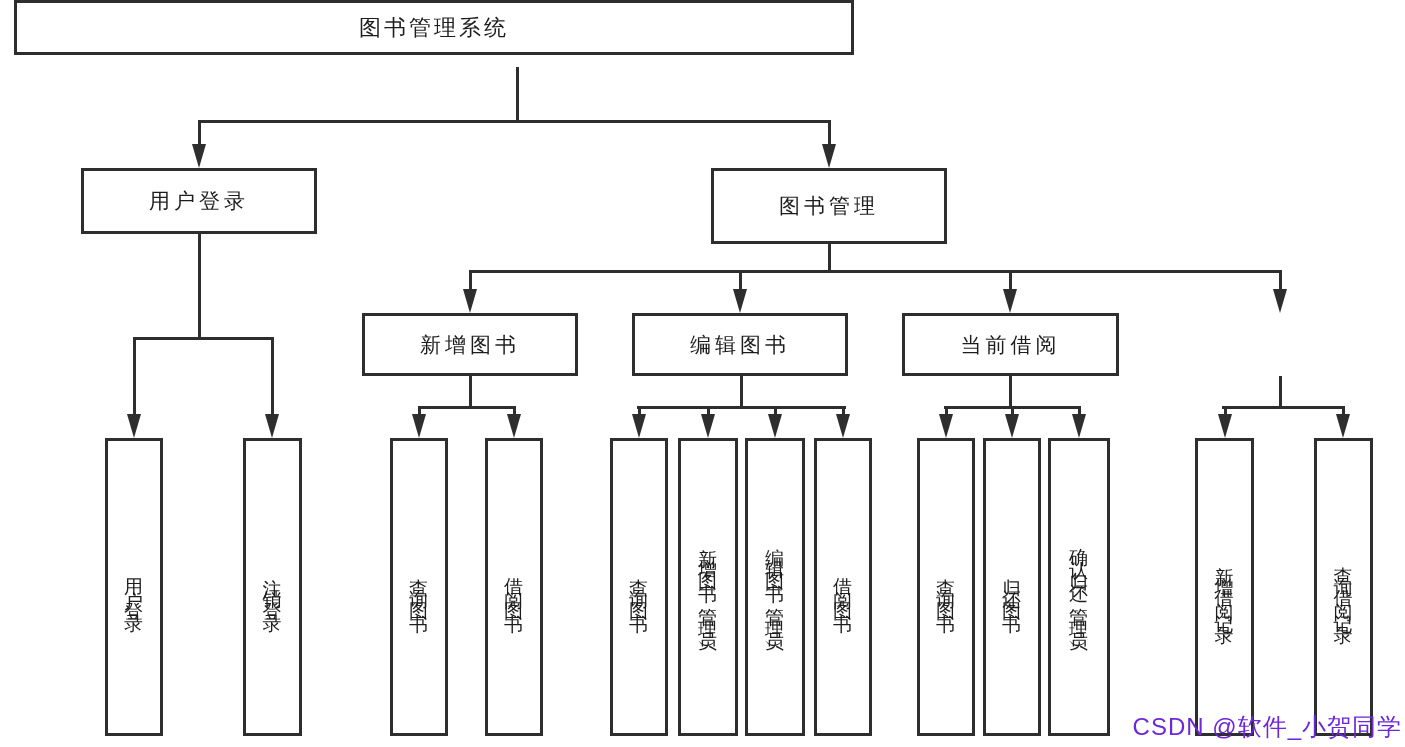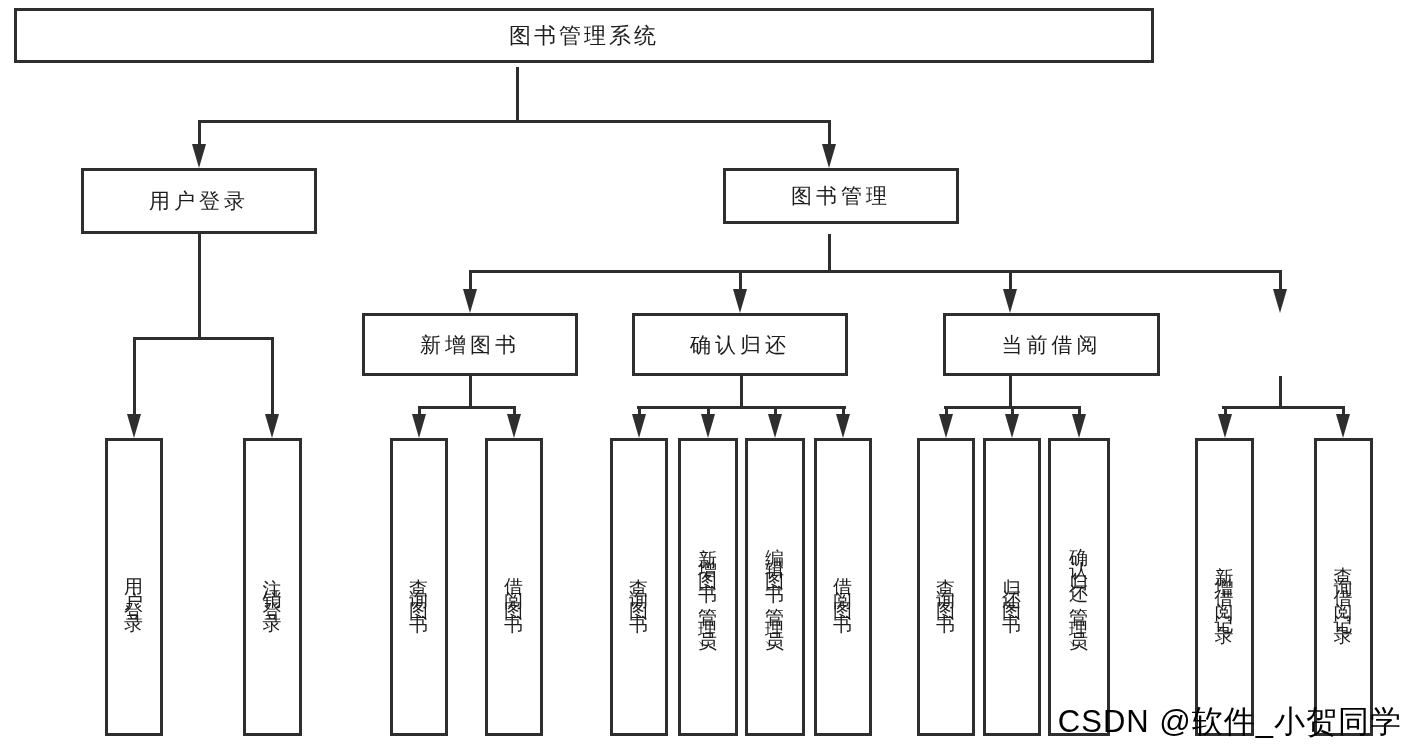--- a/index.html
+++ b/index.html
@@ -57,47 +57,47 @@
     width: 0; height: 0;
     border-left: 7px solid transparent;
     border-right: 7px solid transparent;
     border-top: 24px solid #2e2e2e;
     z-index: 1;
   }
   .watermark {
     position: absolute;
     right: 3px;
     bottom: 4px;
-    font-size: 31px;
-    color: #000000;
+    font-size: 24px;
+    color: #6d28d9;
     letter-spacing: 1px;
     z-index: 10;
     white-space: nowrap;
   }
 </style>
 </head>
 <body>
 
 <div class="stage">
 
-  <div class="hbox root" style="left:14px; top:8px; width:1140px; height:55px;text-align:right;">
+  <div class="hbox root" style="left:14px; top:0; width:840px; height:55px;text-align:right;">
     <span class="lbl">图书管理系统</span>
   </div>
 
   <div class="lv" style="left:516px; top:67px; height:56px;"></div>
   <div class="lh" style="left:198px; top:120px; width:633px;"></div>
   <div class="lv" style="left:198px; top:120px; height:28px;"></div>
   <div class="ah" style="left:192px; top:144px;"></div>
   <div class="lv" style="left:828px; top:120px; height:28px;"></div>
   <div class="ah" style="left:822px; top:144px;"></div>
 
   <div class="hbox" style="left:81px; top:168px; width:236px; height:66px;">
     <span class="lbl">用户登录</span>
   </div>
-  <div class="hbox" style="left:711px; top:168px; width:236px; height:56px;margin-left:12px;">
+  <div class="hbox" style="left:711px; top:168px; width:236px; height:76px;">
     <span class="lbl">图书管理</span>
   </div>
 
   <div class="lv" style="left:198px; top:234px; height:106px;"></div>
   <div class="lh" style="left:133px; top:337px; width:141px;"></div>
   <div class="lv" style="left:133px; top:337px; height:80px;"></div>
   <div class="ah" style="left:127px; top:414px;"></div>
   <div class="lv" style="left:271px; top:337px; height:80px;"></div>
   <div class="ah" style="left:265px; top:414px;"></div>
 
@@ -109,23 +109,23 @@
   <div class="ah" style="left:733px; top:289px;"></div>
   <div class="lv" style="left:1009px; top:270px; height:22px;"></div>
   <div class="ah" style="left:1003px; top:289px;"></div>
   <div class="lv" style="left:1279px; top:270px; height:22px;"></div>
   <div class="ah" style="left:1273px; top:289px;"></div>
 
   <div class="hbox" style="left:362px; top:313px; width:216px; height:63px;">
     <span class="lbl">新增图书</span>
   </div>
   <div class="hbox" style="left:632px; top:313px; width:216px; height:63px;">
-    <span class="lbl">确认归还</span>
-  </div>
-  <div class="hbox" style="left:902px; top:313px; width:217px; height:63px;margin-left:41px;">
+    <span class="lbl">编辑图书</span>
+  </div>
+  <div class="hbox" style="left:902px; top:313px; width:217px; height:63px;">
     <span class="lbl">当前借阅</span>
   </div>
 
   <div class="lv" style="left:469px; top:376px; height:33px;"></div>
   <div class="lh" style="left:418px; top:406px; width:98px;"></div>
   <div class="lv" style="left:418px; top:406px; height:9px;"></div>
   <div class="ah" style="left:412px; top:414px;"></div>
   <div class="lv" style="left:513px; top:406px; height:9px;"></div>
   <div class="ah" style="left:507px; top:414px;"></div>
 

